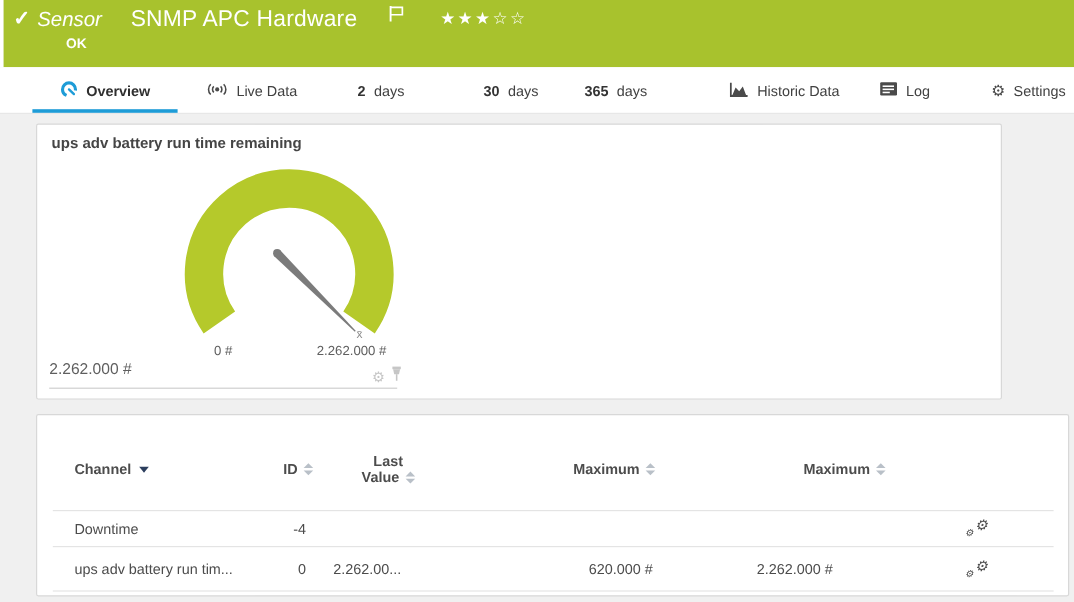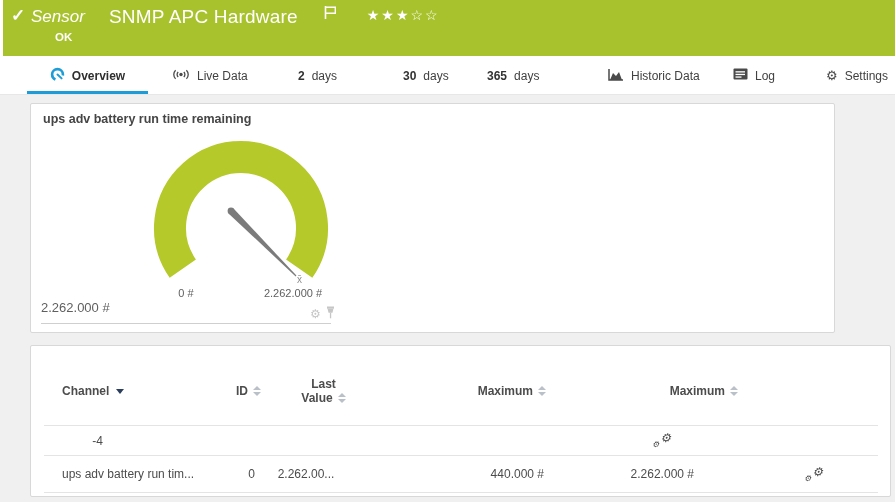--- a/index.html
+++ b/index.html
@@ -220,37 +220,38 @@
         <span>Maximum</span>
         <span class="sort">
             <i class="up"></i>
             <i class="dn"></i>
           </span>
       </div>
       <div class="td c-act"></div>
     </div>
 
     <div class="trow trow-r1">
+      <div class="td c-channel">Downtime</div>
       <div class="td c-id val">-4</div>
       <div class="td c-last val"></div>
       <div class="td c-min val"></div>
       <div class="td c-max val"></div>
       <div class="td c-act">
         <span class="chsettings">
           <i class="g-big">⚙</i>
           <i class="g-sml">⚙</i>
         </span>
       </div>
     </div>
 
     <div class="trow trow-r2">
       <div class="td c-channel">ups adv battery run tim...</div>
       <div class="td c-id val">0</div>
       <div class="td c-last val">2.262.00...</div>
-      <div class="td c-min val">440.000 #</div>
+      <div class="td c-min val">620.000 #</div>
       <div class="td c-max val">2.262.000 #</div>
       <div class="td c-act">
         <span class="chsettings">
           <i class="g-big">⚙</i>
           <i class="g-sml">⚙</i>
         </span>
       </div>
     </div>
 
   </div>

